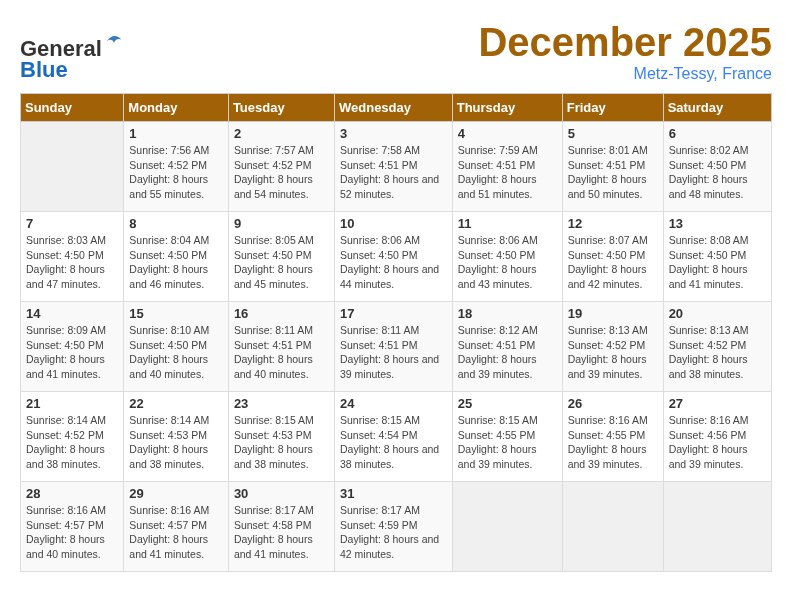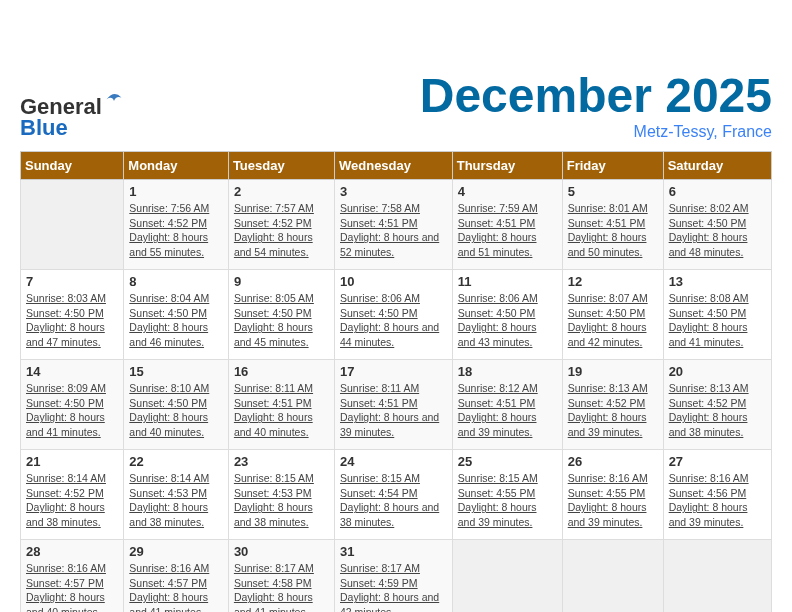--- a/index.html
+++ b/index.html
@@ -28,24 +28,23 @@
     .logo-general { color: #333; }
     .logo-icon {
       width: 20px;
       height: 24px;
       margin-left: 2px;
     }
     .title-block {
       text-align: right;
     }
     .month-title {
-      font-size: 48px;
+      font-size: 40px;
       font-weight: bold;
-      color: #0369a1;
-      margin-top: 48px;
+      color: #a16207;
     }
     .location {
       font-size: 16px;
       color: #3b82f6;
     }
     table {
       width: 100%;
       border-collapse: collapse;
       font-size: 11px;
     }
@@ -79,21 +78,20 @@
       font-size: 13px;
       font-weight: bold;
       color: #333;
       display: block;
       margin-bottom: 2px;
     }
     .day-info {
       color: #444;
       font-size: 10.5px;
       line-height: 1.4;
-      text-decoration: underline;
     }
     .empty-cell {
       background: #f0f0f0;
     }
   </style>
 </head>
 <body>
 
 <div class="header">
   <div class="logo">

